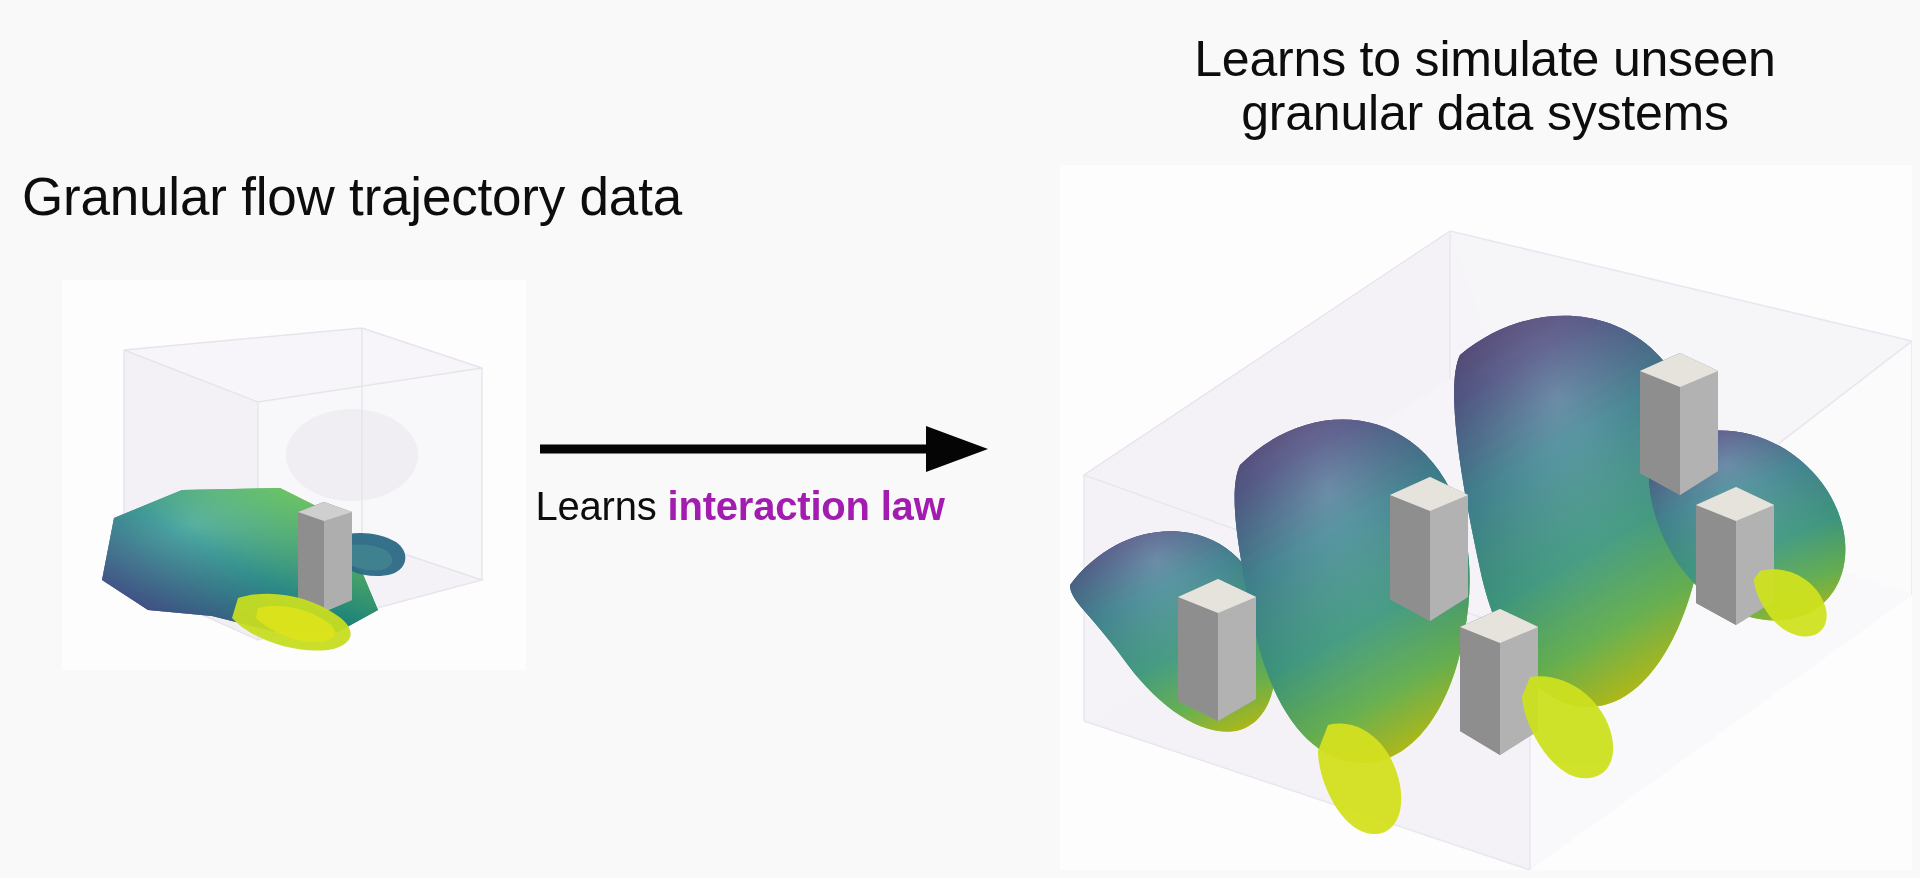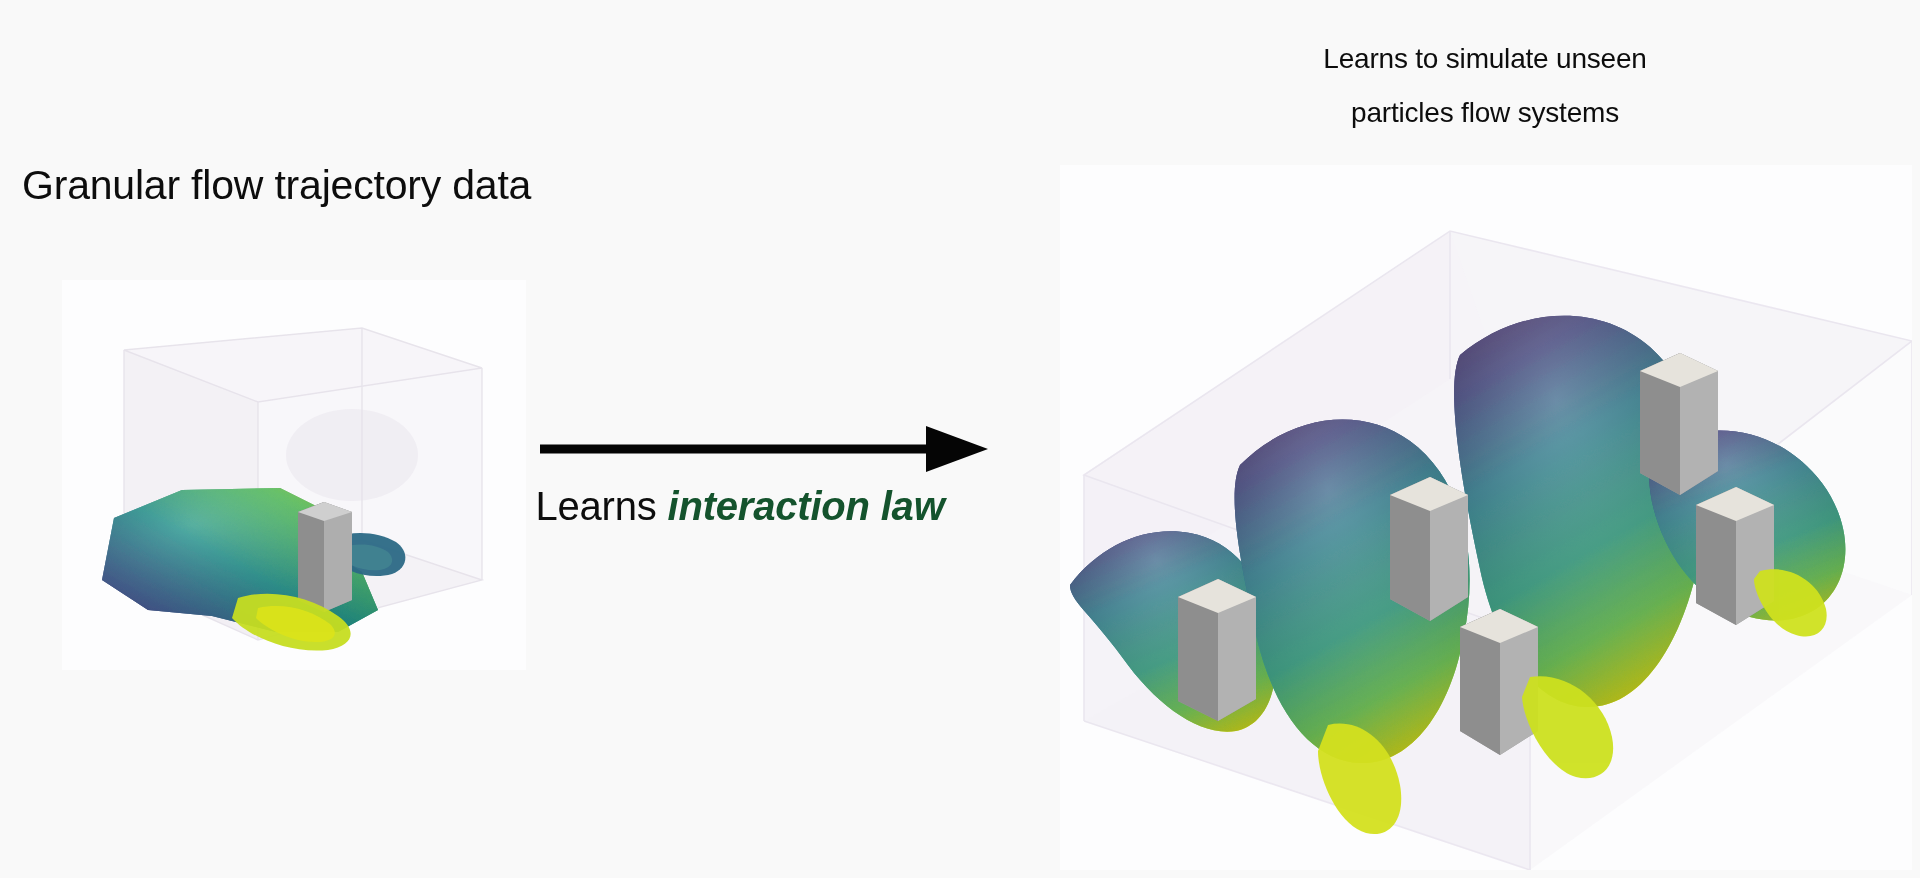--- a/index.html
+++ b/index.html
@@ -21,46 +21,45 @@
   
   .caption {
     position: absolute;
     white-space: nowrap;
     font-weight: 400;
     color: #0d0d0d;
     letter-spacing: -0.2px;
   }
   #left-caption {
     left: 22px;
-    top: 160px;
-    font-size: 41px;
+    top: 172px;
+    font-size: 53px;
     line-height: 50px;
   }
   #right-caption {
     left: 1060px;
     top: 32px;
     width: 850px;
     text-align: center;
-    font-size: 28px;
+    font-size: 50px;
     line-height: 54px;
     white-space: normal;
   }
   #center-caption {
     left: 500px;
     top: 478px;
     width: 480px;
     text-align: center;
     font-size: 40px;
     line-height: 56px;
     white-space: normal;
   }
   .hl {
     font-weight: 700;
-    color: #14532d;
-    font-style: italic;
+    color: #a21caf;
   }
 
   
   #arrow {
     position: absolute;
     left: 538px;
     top: 420px;
     width: 452px;
     height: 58px;
   }
@@ -181,21 +180,21 @@
     <line x1="2" y1="29" x2="398" y2="29" stroke="#050505" stroke-width="9"></line>
     <polygon points="388,6 450,29 388,52" fill="#050505"></polygon>
   </svg>
 
   <div class="caption" id="center-caption">
     <div><span>Learns </span><span class="hl">interaction law</span></div>
   </div>
 
   <div class="caption" id="right-caption">
     <div>Learns to simulate unseen</div>
-    <div>particles flow systems</div>
+    <div>granular data systems</div>
   </div>
 
   <div class="panel" id="panel-right">
     <svg viewBox="0 0 852 705" preserveAspectRatio="none">
       <defs>
         <linearGradient id="vir-r" x1="0.15" y1="0" x2="0.55" y2="1">
           <stop offset="0%" stop-color="#462a62"></stop>
           <stop offset="18%" stop-color="#3b3f7b"></stop>
           <stop offset="40%" stop-color="#2a7b8c"></stop>
           <stop offset="65%" stop-color="#35a585"></stop>

